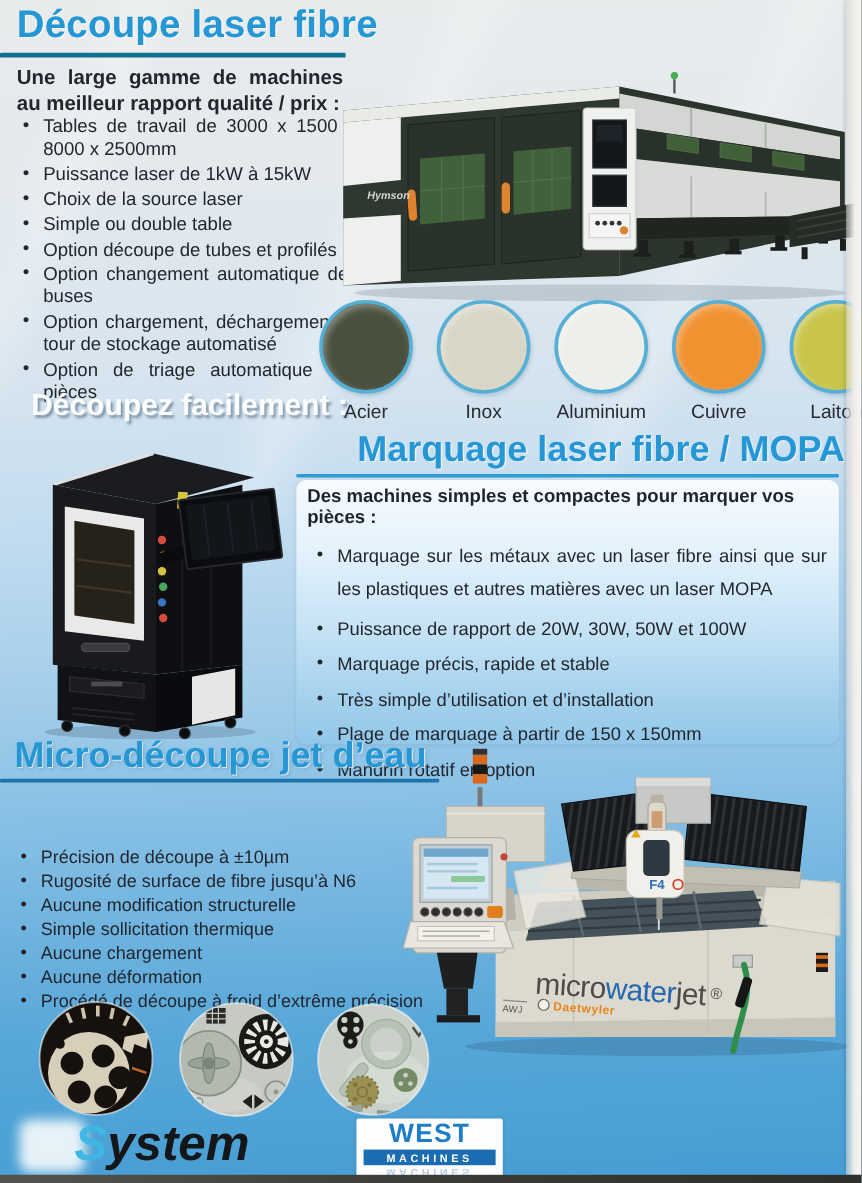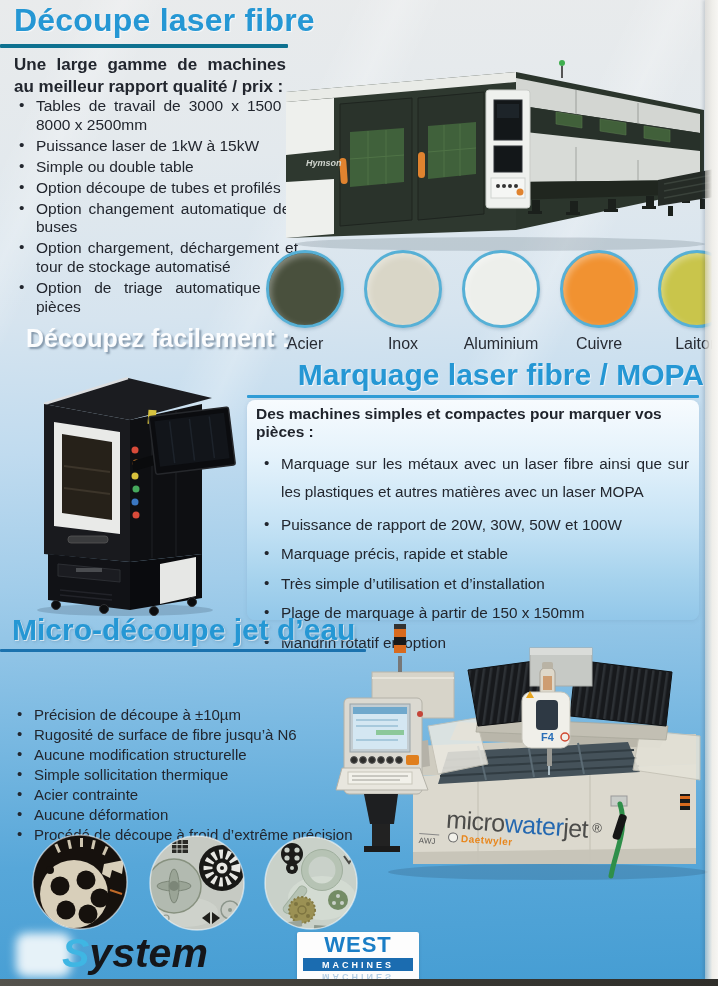--- a/index.html
+++ b/index.html
@@ -71,20 +71,21 @@
 <div class="page">
 
   <div class="abs h-title h1a" style="color: rgb(37, 151, 212);">Découpe laser fibre</div>
   <div class="abs rule rule1" style="background: rgb(14, 113, 144);"></div>
 
   <div class="abs intro intro1">Une large gamme de machines au meilleur rapport qualité / prix :</div>
 
   <ul class="abs blist list1">
     <li>Tables de travail de 3000 x 1500 à 8000 x 2500mm</li>
     <li>Puissance laser de 1kW à 15kW</li>
+    <li>Choix de la source laser</li>
     <li>Simple ou double table</li>
     <li>Option découpe de tubes et profilés</li>
     <li>Option changement automatique des buses</li>
     <li>Option chargement, déchargement et tour de stockage automatisé</li>
     <li>Option de triage automatique des pièces</li>
   </ul>
 
   <svg class="abs" style="left:270px;top:54px;" width="446" height="202" viewBox="0 0 446 202">
     <ellipse cx="230" cy="190" rx="205" ry="7" fill="rgba(40,55,70,0.16)"></ellipse>
 
@@ -246,21 +247,21 @@
   </div>
 
   <div class="abs h-title h3a" style="color: rgb(37, 151, 212);">Micro-découpe jet d’eau</div>
   <div class="abs rule rule3" style="background: rgb(27, 114, 174);"></div>
 
   <ul class="abs blist list3">
     <li>Précision de découpe à ±10µm</li>
     <li>Rugosité de surface de fibre jusqu’à N6</li>
     <li>Aucune modification structurelle</li>
     <li>Simple sollicitation thermique</li>
-    <li>Acier contrainte</li>
+    <li>Aucune chargement</li>
     <li>Aucune déformation</li>
     <li>Procédé de découpe à froid d’extrême précision</li>
   </ul>
 
   <svg class="abs" style="left:328px;top:614px;" width="390" height="270" viewBox="0 0 390 270">
     <defs>
       <pattern id="bellows" width="7" height="12" patternUnits="userSpaceOnUse" patternTransform="rotate(8)">
         <rect width="7" height="12" fill="#17191c"></rect>
         <rect width="2.5" height="12" fill="#2d3135"></rect>
       </pattern>

